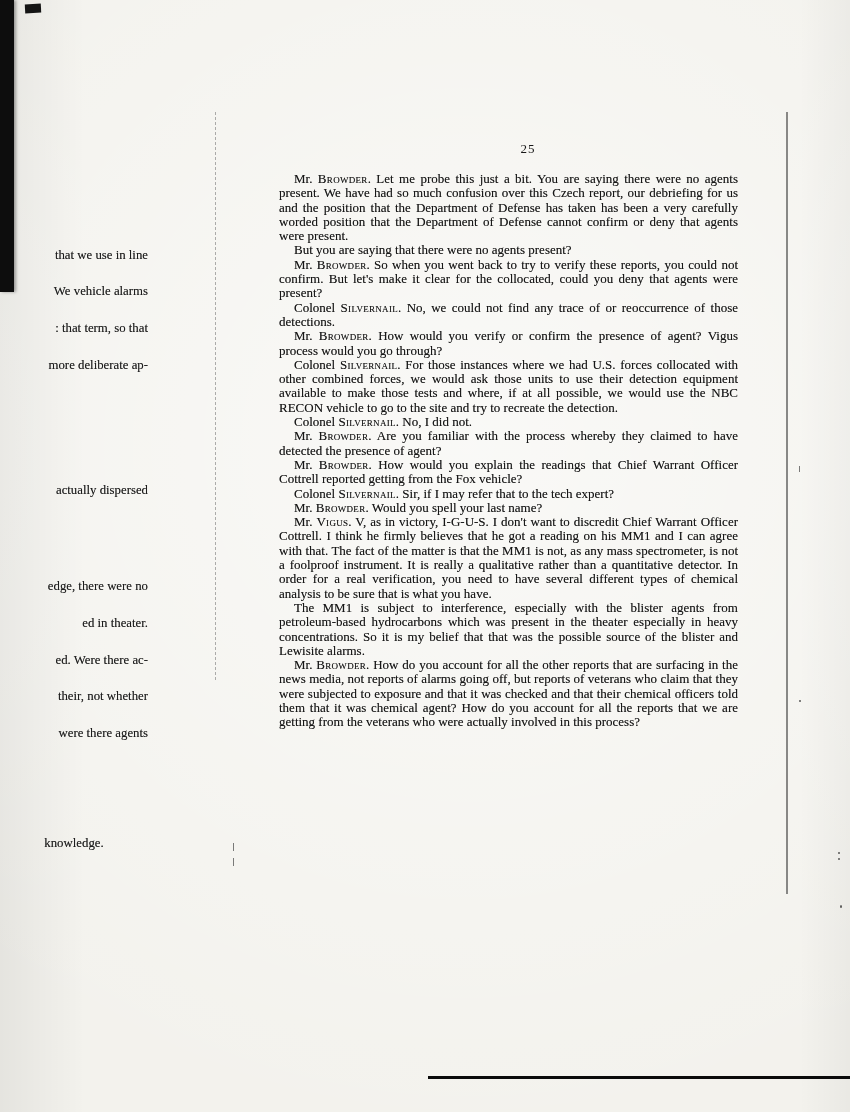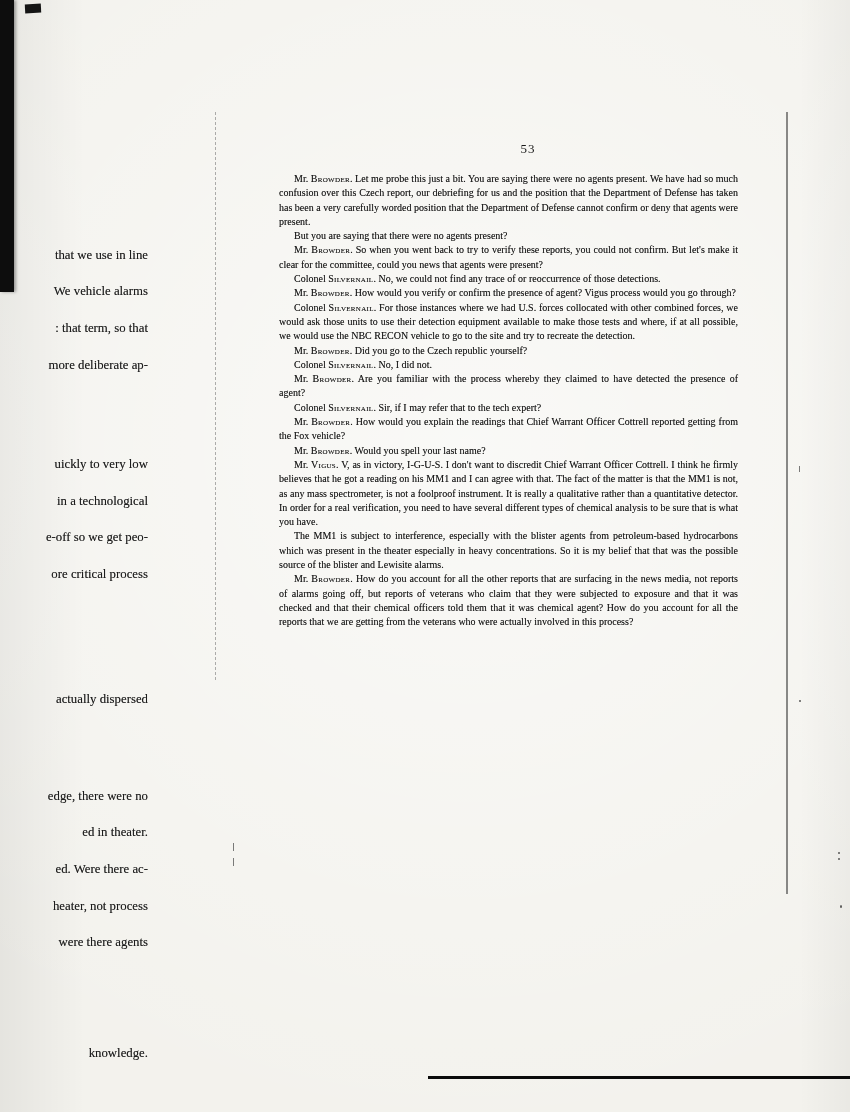--- a/index.html
+++ b/index.html
@@ -28,104 +28,97 @@
 
   
   .page-number {
     position:absolute; left:508px; top:141px; width:40px;
     font-size:13px; letter-spacing:1px; text-align:center; color:#171717;
   }
 
   
   .main-column {
     position:absolute; left:279px; top:172px; width:459px;
-    font-size:10px; line-height:14.3px; text-align:justify;
+    font-size:13px; line-height:14.3px; text-align:justify;
     color:#171717; text-shadow:0 0 0.3px rgba(0,0,0,0.45);
   }
   .para { text-indent:15px; margin:0; }
   .sc { font-variant:small-caps; letter-spacing:0.3px; }
 
   
   .left-fragment {
     position:absolute; left:0; top:200px; width:150px; padding-right:2px;
     font-size:12.8px; line-height:12.2px; text-align:right; white-space:pre;
     color:#1d1d1d; text-shadow:0 0 0.3px rgba(0,0,0,0.45); overflow:hidden;
   }
   .frag-block { margin-top:0; }
   .b2 { margin-top:14px; }
   .b3 { margin-top:40px; }
   .b4 { margin-top:11px; }
-  .b5 { margin-top:25px; }
+  .b5 { margin-top:25px;text-align:center; }
 </style>
 </head>
 <body>
 
 <div class="scan-page">
 
   <div class="edge-strip"></div>
   <div class="corner-mark"></div>
   <div class="gutter-line"></div>
   <div class="right-edge-line"></div>
   <div class="bottom-rule"></div>
   <div class="speck" style="left:838px; top:852px; width:2px; height:2px;"></div>
   <div class="speck" style="left:838px; top:858px; width:2px; height:2px;"></div>
   <div class="speck" style="left:840px; top:905px; width:2px; height:3px;"></div>
   <div class="speck" style="left:799px; top:700px; width:2px; height:2px;"></div>
   <div class="tickmark" style="left:233px; top:843px; width:1px; height:8px;"></div>
   <div class="tickmark" style="left:233px; top:858px; width:1px; height:8px;"></div>
   <div class="tickmark" style="left:799px; top:466px; width:1px; height:6px;"></div>
 
-  <div class="page-number">53</div>
+  <div class="page-number">25</div>
 
   <div class="left-fragment">
     <div class="frag-block b1">
       <div class="frag-line">that we use in line</div>
       <div class="frag-line">We vehicle alarms</div>
       <div class="frag-line">: that term, so that</div>
       <div class="frag-line">more deliberate ap-</div>
     </div>
-    <div class="frag-block b2">
-      <div class="frag-line">uickly to very low</div>
-      <div class="frag-line">in a technological</div>
-      <div class="frag-line">e-off so we get peo-</div>
-      <div class="frag-line">ore critical process</div>
-    </div>
     <div class="frag-block b3">
       <div class="frag-line">actually dispersed</div>
     </div>
     <div class="frag-block b4">
       <div class="frag-line">edge, there were no</div>
       <div class="frag-line">ed in theater.</div>
       <div class="frag-line">ed. Were there ac-</div>
-      <div class="frag-line">heater, not process</div>
+      <div class="frag-line">their, not whether</div>
       <div class="frag-line">were there agents</div>
     </div>
     <div class="frag-block b5">
       <div class="frag-line">knowledge.</div>
     </div>
     
     
     
     
     
     
     
   </div>
 
   <div class="main-column">
     <p class="para"><span>Mr. </span><span class="sc">Browder</span><span>. Let me probe this just a bit. You are saying there were no agents present. We have had so much confusion over this Czech report, our debriefing for us and the position that the Department of Defense has taken has been a very carefully worded position that the Department of Defense cannot confirm or deny that agents were present.</span></p>
     <p class="para"><span></span><span class="sc"></span><span>But you are saying that there were no agents present?</span></p>
-    <p class="para"><span>Mr. </span><span class="sc">Browder</span><span>. So when you went back to try to verify these reports, you could not confirm. But let's make it clear for the committee, could you news that agents were present?</span></p>
+    <p class="para"><span>Mr. </span><span class="sc">Browder</span><span>. So when you went back to try to verify these reports, you could not confirm. But let's make it clear for the collocated, could you deny that agents were present?</span></p>
     <p class="para"><span>Colonel </span><span class="sc">Silvernail</span><span>. No, we could not find any trace of or reoccurrence of those detections.</span></p>
     <p class="para"><span>Mr. </span><span class="sc">Browder</span><span>. How would you verify or confirm the presence of agent? Vigus process would you go through?</span></p>
     <p class="para"><span>Colonel </span><span class="sc">Silvernail</span><span>. For those instances where we had U.S. forces collocated with other combined forces, we would ask those units to use their detection equipment available to make those tests and where, if at all possible, we would use the NBC RECON vehicle to go to the site and try to recreate the detection.</span></p>
-    <p class="para"><span>Mr. </span><span class="sc">Browder</span><span>. Did you go to the Czech republic yourself?</span></p>
     <p class="para"><span>Colonel </span><span class="sc">Silvernail</span><span>. No, I did not.</span></p>
     <p class="para"><span>Mr. </span><span class="sc">Browder</span><span>. Are you familiar with the process whereby they claimed to have detected the presence of agent?</span></p>
+    <p class="para"><span>Mr. </span><span class="sc">Browder</span><span>. How would you explain the readings that Chief Warrant Officer Cottrell reported getting from the Fox vehicle?</span></p>
     <p class="para"><span>Colonel </span><span class="sc">Silvernail</span><span>. Sir, if I may refer that to the tech expert?</span></p>
-    <p class="para"><span>Mr. </span><span class="sc">Browder</span><span>. How would you explain the readings that Chief Warrant Officer Cottrell reported getting from the Fox vehicle?</span></p>
     <p class="para"><span>Mr. </span><span class="sc">Browder</span><span>. Would you spell your last name?</span></p>
     <p class="para"><span>Mr. </span><span class="sc">Vigus</span><span>. V, as in victory, I-G-U-S. I don't want to discredit Chief Warrant Officer Cottrell. I think he firmly believes that he got a reading on his MM1 and I can agree with that. The fact of the matter is that the MM1 is not, as any mass spectrometer, is not a foolproof instrument. It is really a qualitative rather than a quantitative detector. In order for a real verification, you need to have several different types of chemical analysis to be sure that is what you have.</span></p>
     <p class="para"><span></span><span class="sc"></span><span>The MM1 is subject to interference, especially with the blister agents from petroleum-based hydrocarbons which was present in the theater especially in heavy concentrations. So it is my belief that that was the possible source of the blister and Lewisite alarms.</span></p>
     <p class="para"><span>Mr. </span><span class="sc">Browder</span><span>. How do you account for all the other reports that are surfacing in the news media, not reports of alarms going off, but reports of veterans who claim that they were subjected to exposure and that it was checked and that their chemical officers told them that it was chemical agent? How do you account for all the reports that we are getting from the veterans who were actually involved in this process?</span></p>
   </div>
 
 </div>
 
 </body></html>

